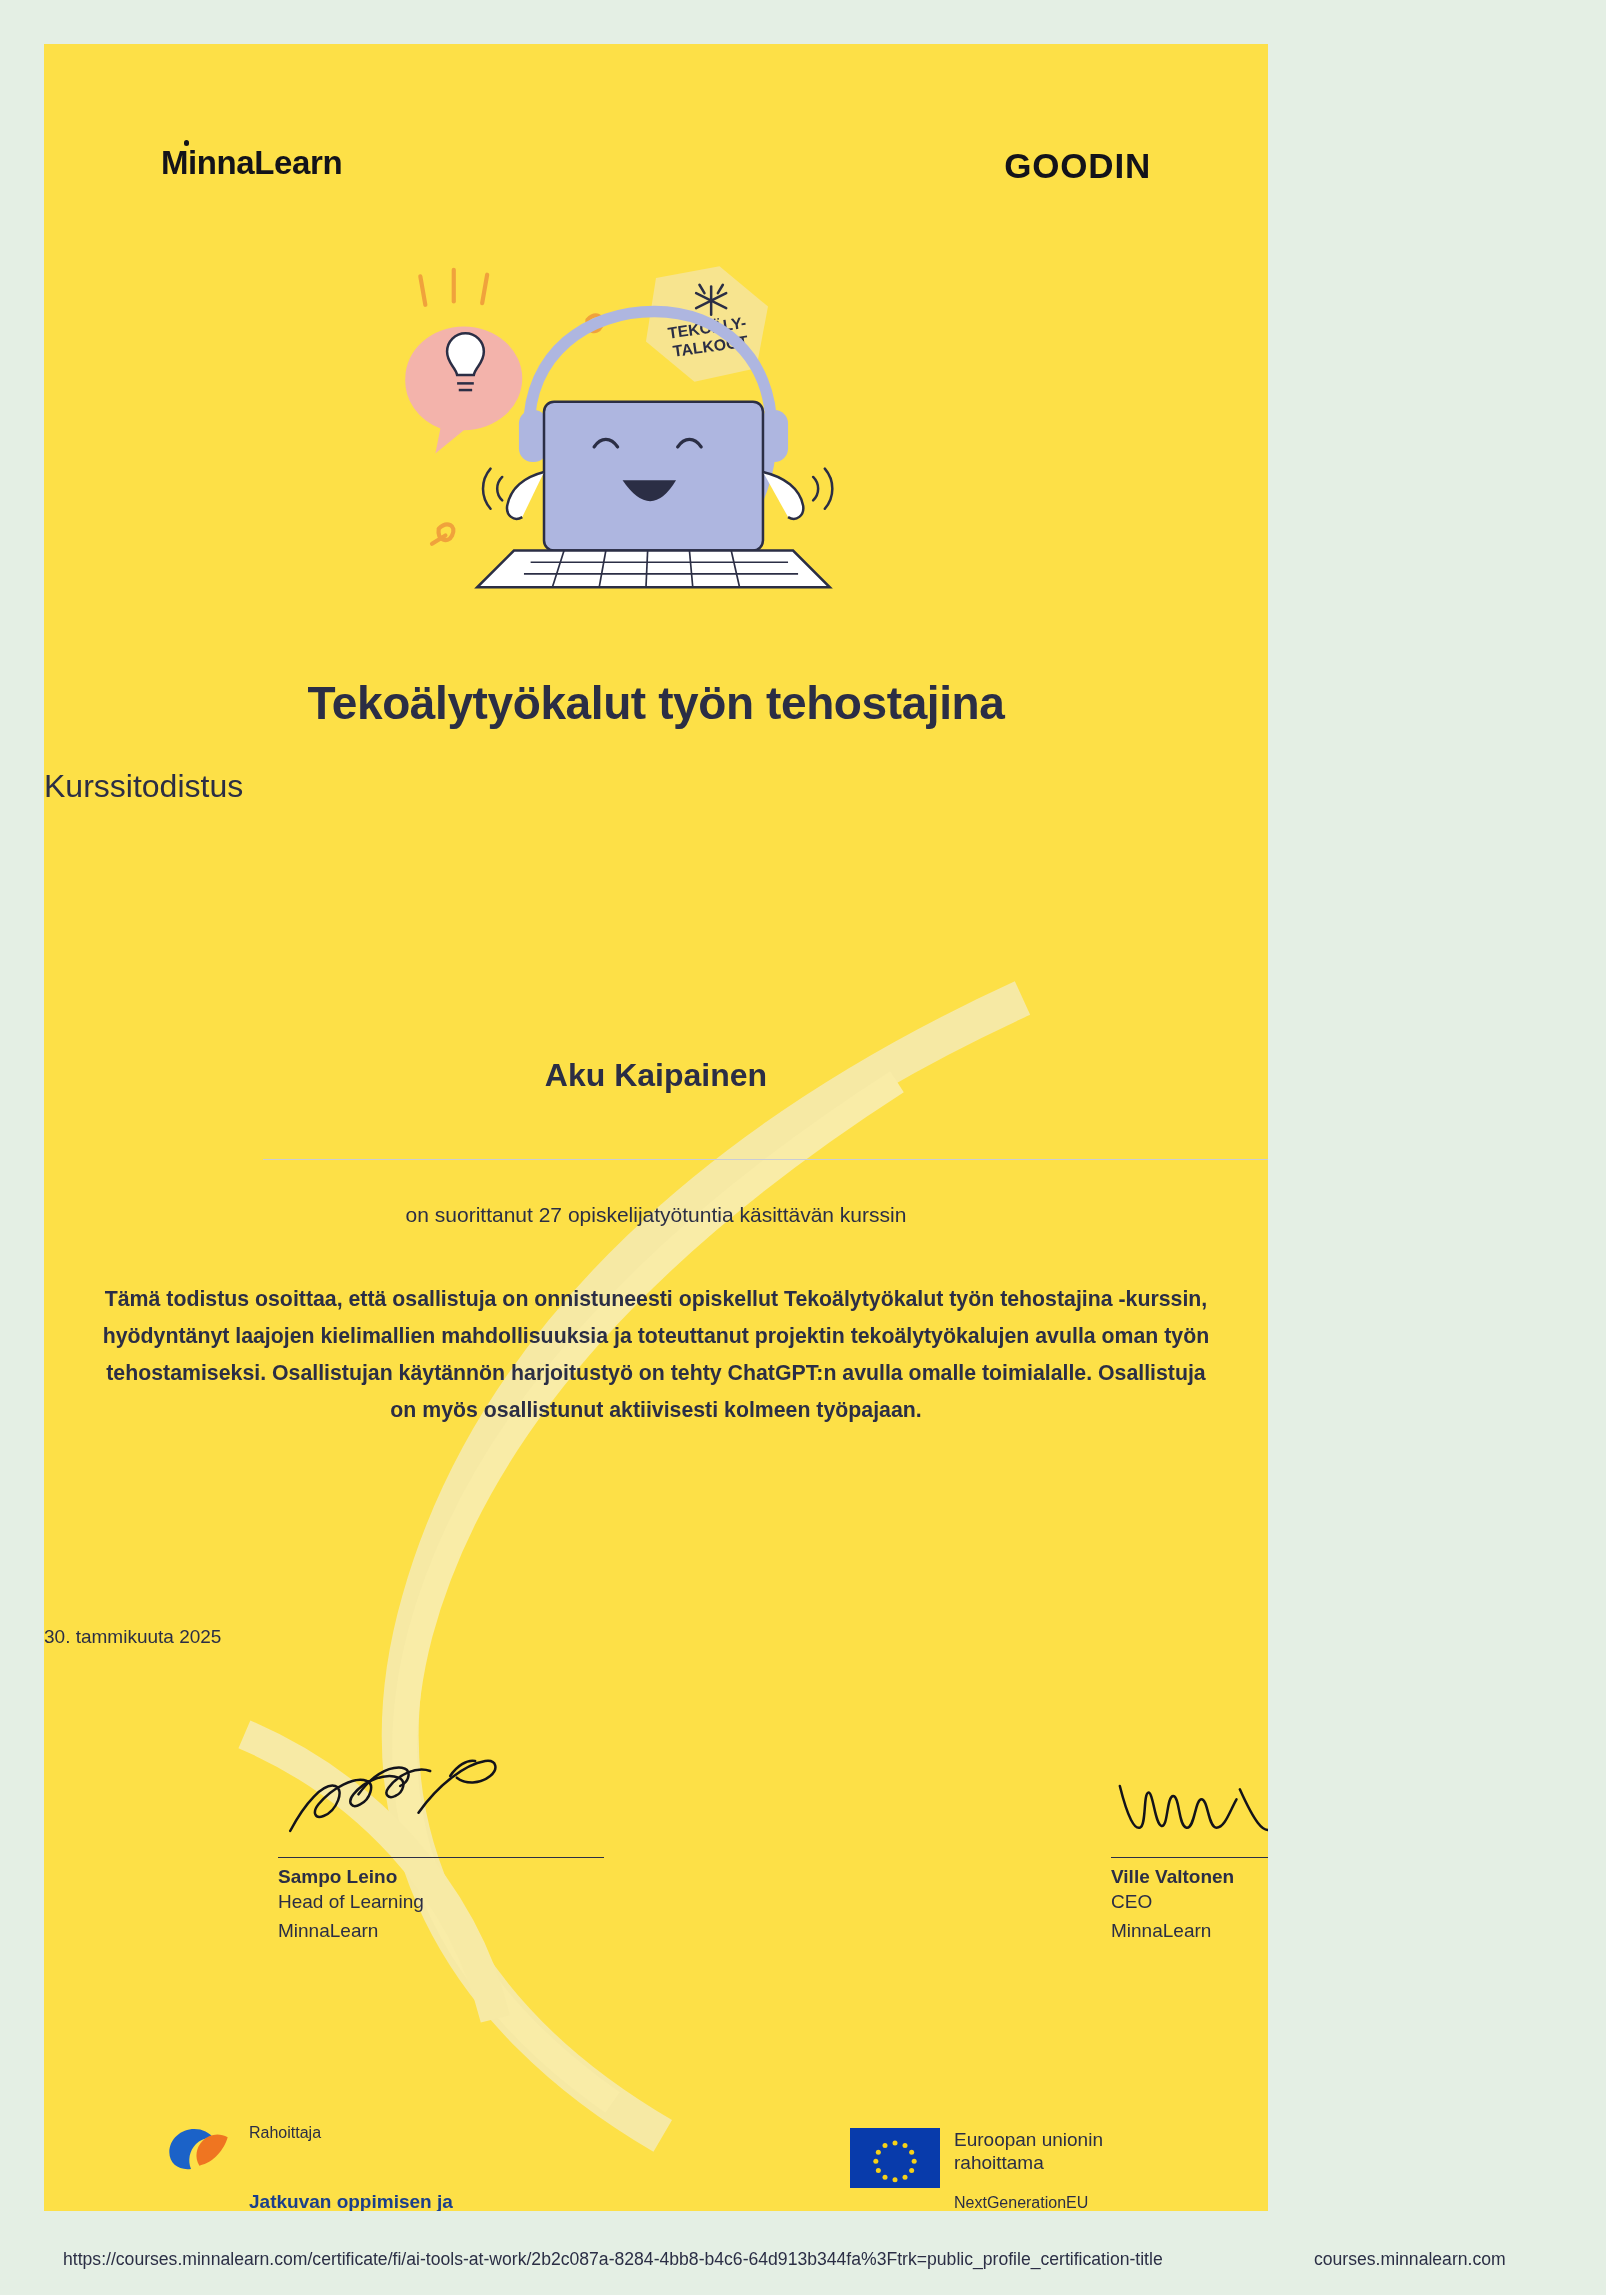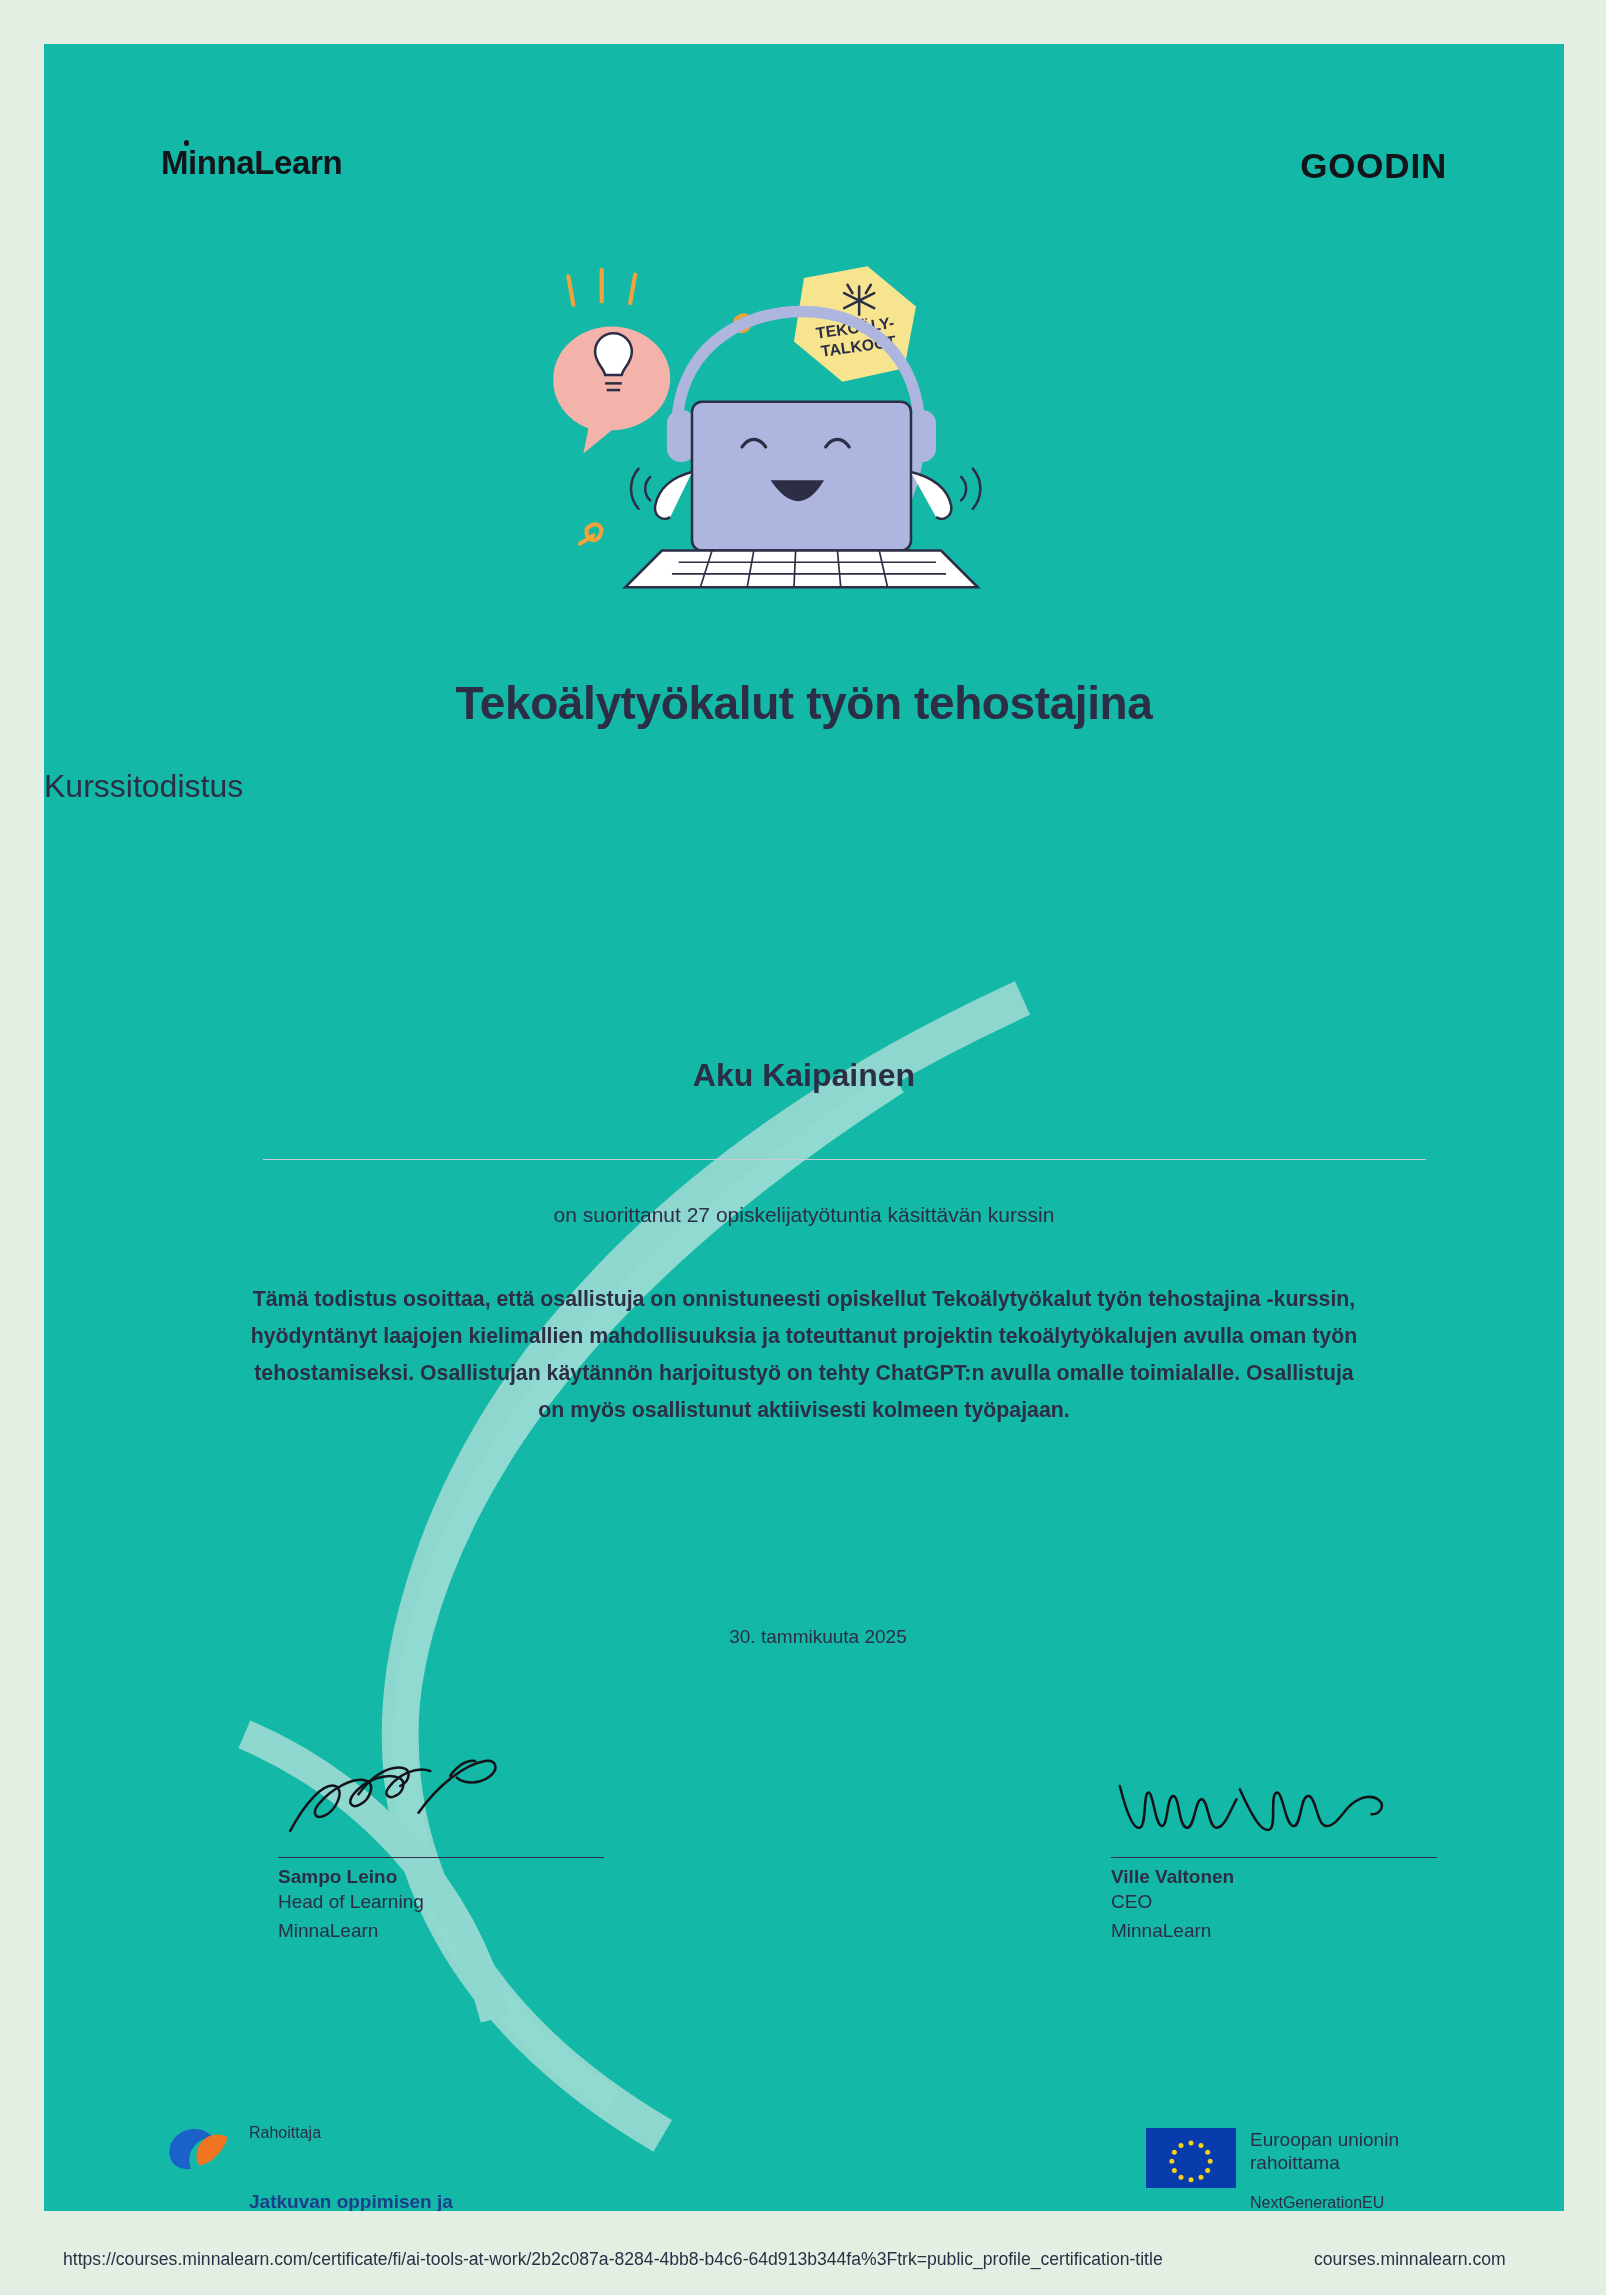--- a/index.html
+++ b/index.html
@@ -13,23 +13,23 @@
     font-family: "Liberation Sans", sans-serif;
     color: #2b2e45;
     position: relative;
     overflow: hidden;
   }
 
   .page {
     position: absolute;
     left: 44px;
     top: 44px;
-    width: 1520px;
+    width: 1224px;
     height: 2167px;
-    background: #14b8a6;
+    background: #fde047;
     overflow: hidden;
   }
 
   
   .bg-swirl {
     position: absolute;
     left: 100px;
     top: 937px;
     width: 1004px;
     height: 1172px;
@@ -133,23 +133,23 @@
     text-align: center;
     font-size: 21.3px;
     line-height: 37px;
     color: #2b2e45;
     font-weight: bold;
   }
 
   .date {
     position: absolute;
     top: 1582px;
-    left: 14px;
-    width: 100%;
-    text-align: center;
+    left: 0;
+    width: 100%;
+    text-align: left;
     font-size: 19px;
     color: #2b2e45;
   }
 
   
   .sig-block {
     position: absolute;
     width: 326px;
   }
   .sig-left { left: 234px; top: 1707px; }

